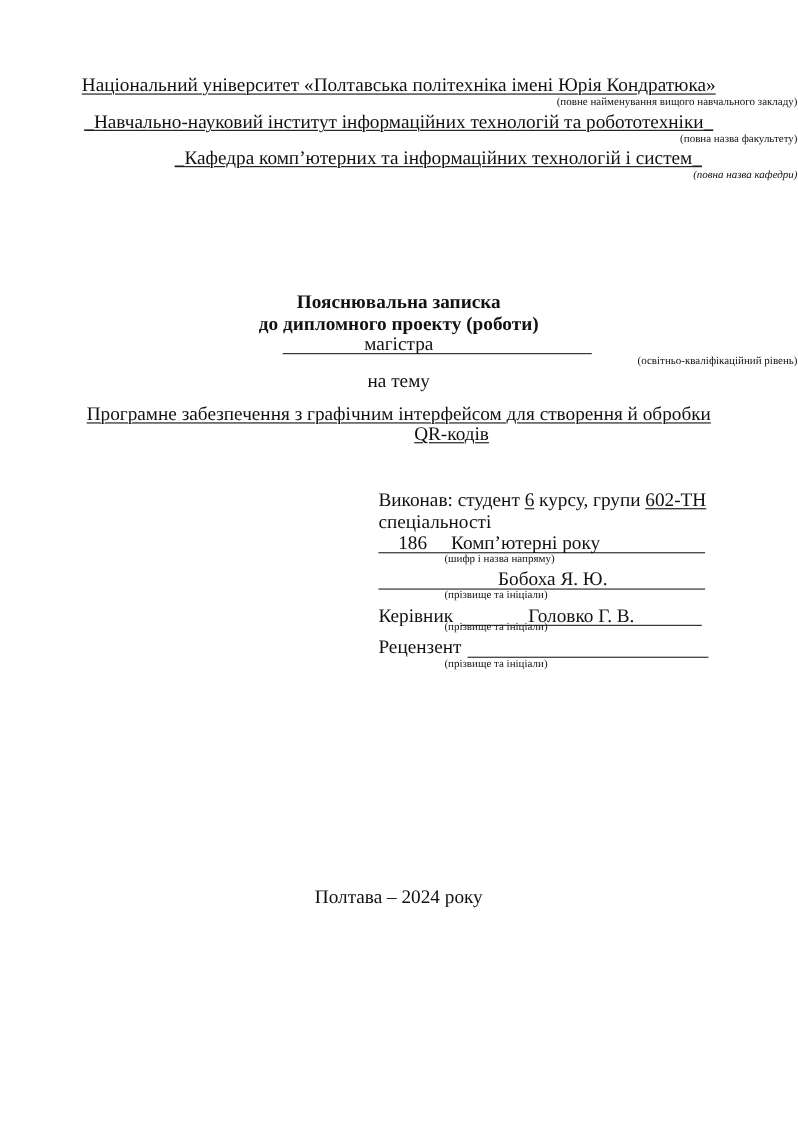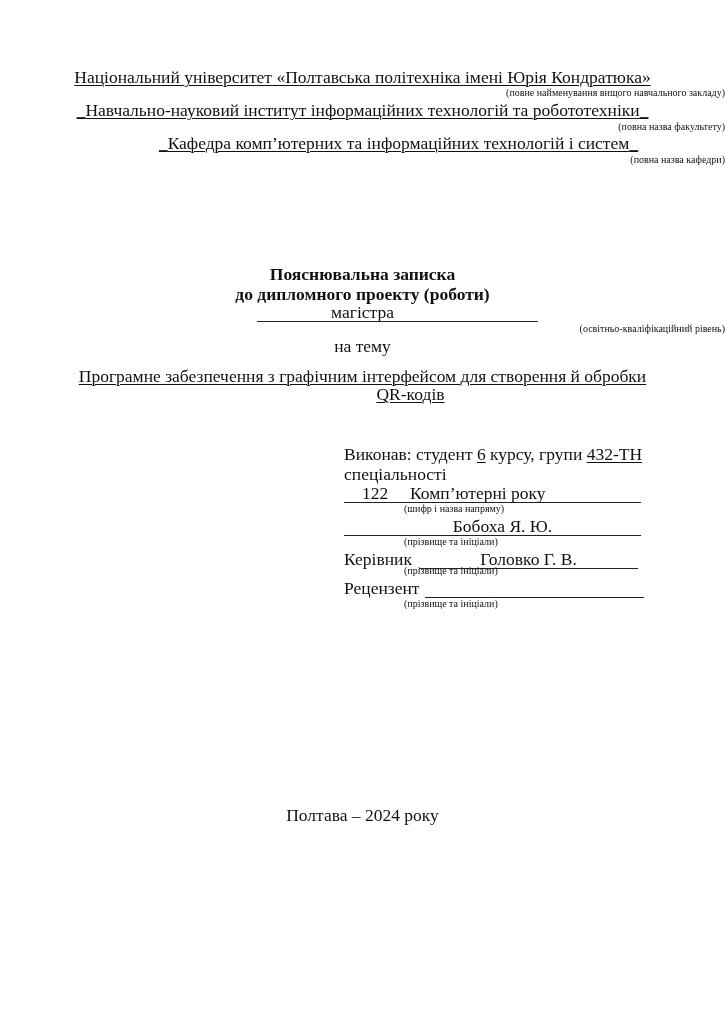--- a/index.html
+++ b/index.html
@@ -54,45 +54,45 @@
 <div class="center-line small" style="top:87px;">(повне найменування вищого навчального закладу)</div>
 
 <div class="center-line main" style="top:100px;">
   <span class="u">_<span>Навчально-науковий інститут інформаційних технологій та робототехніки</span>_</span>
 </div>
 <div class="center-line small" style="top:121px;">(повна назва факультету)</div>
 
 <div class="center-line main" style="top:133px;padding-left:36px;">
   <span class="u">_<span>Кафедра комп’ютерних та інформаційних технологій і систем</span>_</span>
 </div>
-<div class="center-line small" style="top:154px;">(повна назва кафедри)</div>
+<div class="center-line small" style="top:154px;font-style:italic;">(повна назва кафедри)</div>
 
 <div class="center-line main bold" style="top:264px;">Пояснювальна записка</div>
 <div class="center-line main bold" style="top:284px;">до дипломного проекту (роботи)</div>
 
 <div class="line-field" style="left:257px; top:301px; width:281px;"></div>
 <div class="center-line main" style="top:302px;">магістра</div>
 <div class="center-line small" style="top:323px;">(освітньо-кваліфікаційний рівень)</div>
 
 <div class="center-line main" style="top:336px;">на тему</div>
 
 <div class="center-line main" style="top:366px;">
   <span class="u">Програмне забезпечення з графічним інтерфейсом для створення й обробки</span>
 </div>
 <div class="center-line main" style="top:384px;padding-left:48px;">
   <span class="u">QR-кодів</span>
 </div>
 
 <div class="field-text" style="left:344px; top:444px;">
-  <span>Виконав: студент </span><span class="u">6</span><span> курсу, групи </span><span class="u">432-ТН</span>
+  <span>Виконав: студент </span><span class="u">6</span><span> курсу, групи </span><span class="u">602-ТН</span>
 </div>
 <div class="field-text" style="left:344px; top:464px;">спеціальності</div>
 
 <div class="line-field" style="left:344px; top:482px; width:297px;"></div>
-<div class="field-text" style="left:362px; top:483px;">122</div>
+<div class="field-text" style="left:362px; top:483px;">186</div>
 <div class="field-text" style="left:410px; top:483px;">Комп’ютерні року</div>
 <div class="caption" style="left:344px; width:297px; top:503px; padding-left:60px; box-sizing:border-box;">(шифр і назва напряму)</div>
 
 <div class="line-field" style="left:344px; top:515px; width:297px;"></div>
 <div class="field-text" style="left:344px; width:297px; top:516px; text-align:center; padding-left:20px; box-sizing:border-box;">Бобоха Я. Ю.</div>
 <div class="caption" style="left:344px; width:297px; top:536px; padding-left:60px; box-sizing:border-box;">(прізвище та ініціали)</div>
 
 <div class="field-text" style="left:344px; top:549px;">Керівник</div>
 <div class="line-field" style="left:419px; top:548px; width:219px;"></div>
 <div class="field-text" style="left:419px; width:219px; top:549px; text-align:center;">Головко Г. В.</div>

